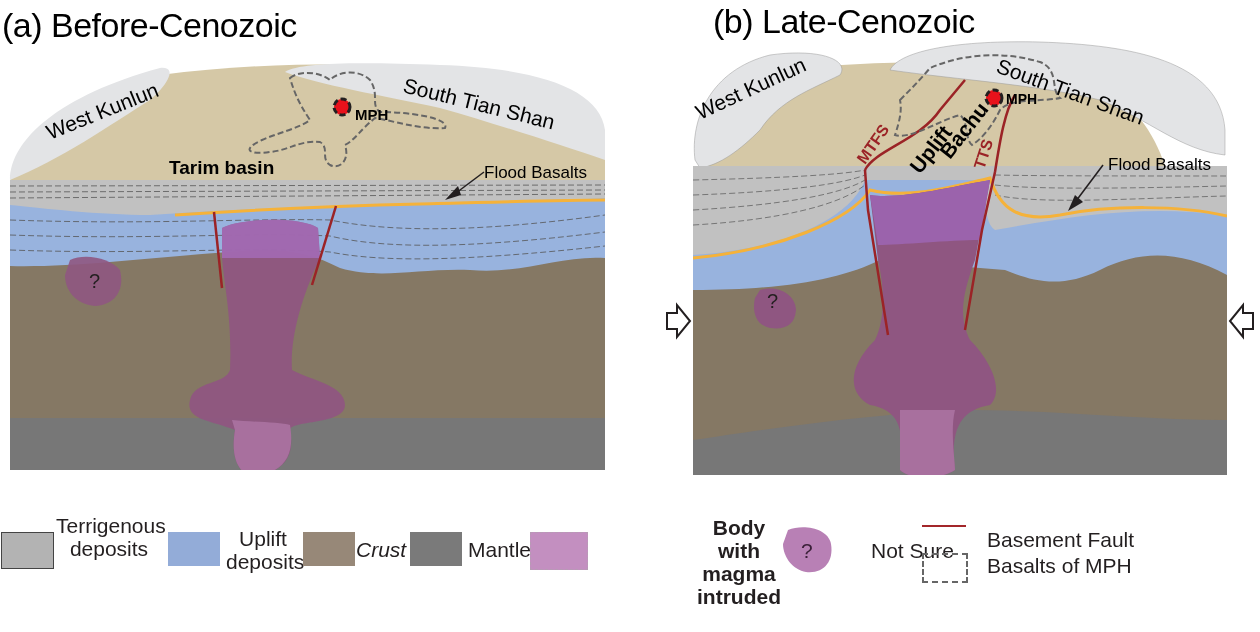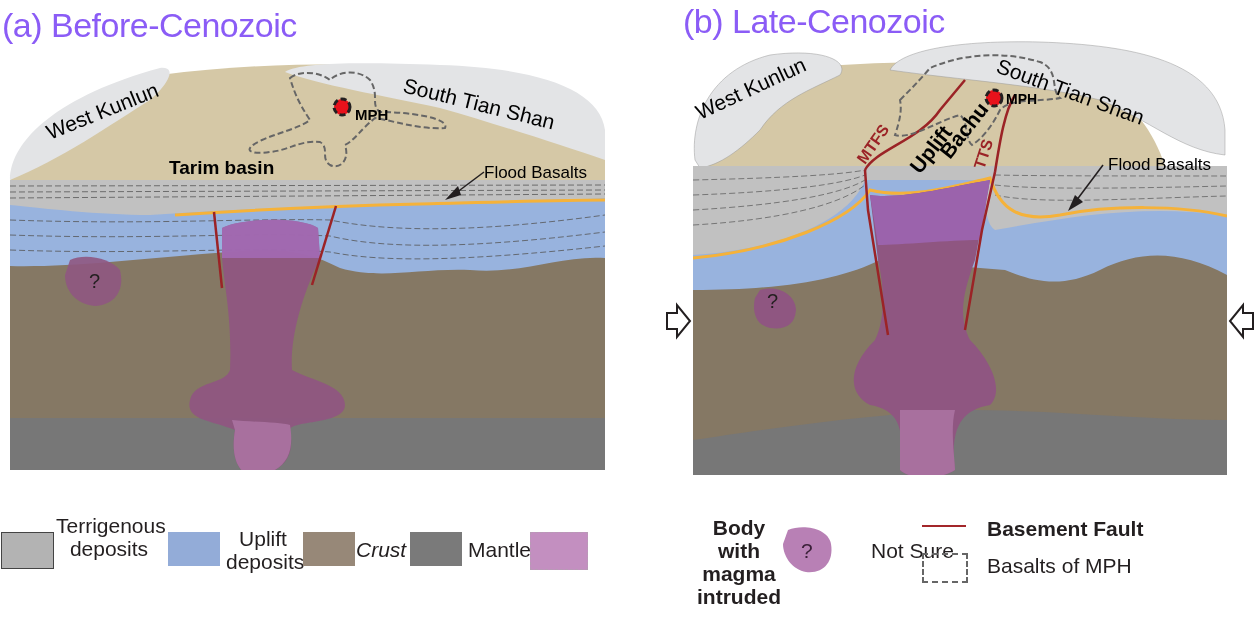--- a/index.html
+++ b/index.html
@@ -1,26 +1,26 @@
 <!DOCTYPE html>
 <html><head>
 <meta charset="utf-8">
 <style>
   html, body { margin:0; padding:0; background:#ffffff; }
   body { width:1260px; height:632px; position:relative; overflow:hidden; font-family:"Liberation Sans", sans-serif; color:#231f20; }
-  .title { position:absolute; font-size:34px; font-family:"Liberation Sans", sans-serif; color:#8b5cf6; letter-spacing:-0.5px; }
+  .title { position:absolute; font-size:34px; font-family:"Liberation Sans", sans-serif; color:#000000; letter-spacing:-0.5px; }
   svg text { font-family:"Liberation Sans", sans-serif; }
   .legend-label { position:absolute; font-size:21px; line-height:23px; text-align:center; color:#231f20; }
   .sw { position:absolute; }
 </style>
 </head>
 <body>
 
 <div class="title" style="left:2px;top:6px;">(a) Before-Cenozoic</div>
-<div class="title" style="left:683px;top:2px;">(b) Late-Cenozoic</div>
+<div class="title" style="left:713px;top:2px;">(b) Late-Cenozoic</div>
 
 <svg width="620" height="500" viewBox="0 0 620 500" style="position:absolute;left:0;top:0;">
   <defs>
     <clipPath id="clipA">
         <path d="M10 180 L605 180 L605 470 L10 470 Z"></path>
       </clipPath>
   </defs>
 
   <path d="M10 180 C 40 140, 80 95, 160 75 C 260 62, 360 62, 460 68 C 540 75, 600 100, 605 150 L605 180 Z" fill="#d5c8a6"></path>
 
@@ -132,16 +132,16 @@
   <div class="sw" style="left:410px;top:532px;width:52px;height:34px;background:#7a7a7a;"></div>
   <div class="legend-label" style="left:468px;top:538px;">Mantle</div>
   <div class="sw" style="left:530px;top:532px;width:56px;height:36px;background:#c38fc0;border:1px dashed #b79bb5;"></div>
   <div class="legend-label" style="left:694px;top:516px;width:90px;font-weight:bold;"><span>Body with</span><br><span>magma</span><br><span>intruded</span></div>
   <svg width="60" height="56" style="position:absolute;left:778px;top:522px;">
     <path d="M10 8 C 25 2, 50 6, 53 22 C 56 40, 45 52, 28 50 C 15 48, 5 35, 5 22 Z" fill="#b880b5"></path>
     <text x="23" y="36" font-size="21" fill="#3a1f38">?</text>
   </svg>
   <div class="legend-label" style="left:831px;top:539px;padding-left:40px;">Not Sure</div>
   <div class="sw" style="left:922px;top:525px;width:44px;height:2px;background:#a3262a;"></div>
-  <div class="legend-label" style="left:987px;top:517px;font-weight:bold;">Basement Fault</div>
+  <div class="legend-label" style="left:987px;top:528px;">Basement Fault</div>
   <div class="sw" style="left:922px;top:553px;width:42px;height:26px;border:2px dashed #666;"></div>
   <div class="legend-label" style="left:987px;top:554px;">Basalts of MPH</div>
 </div>
 
 </body></html>

